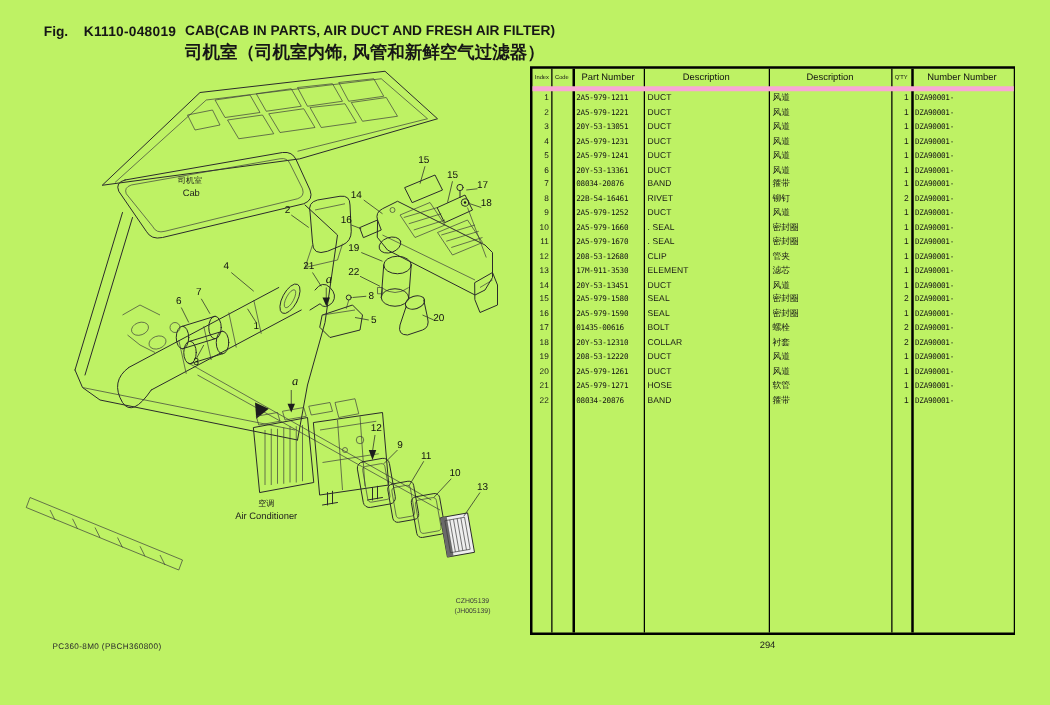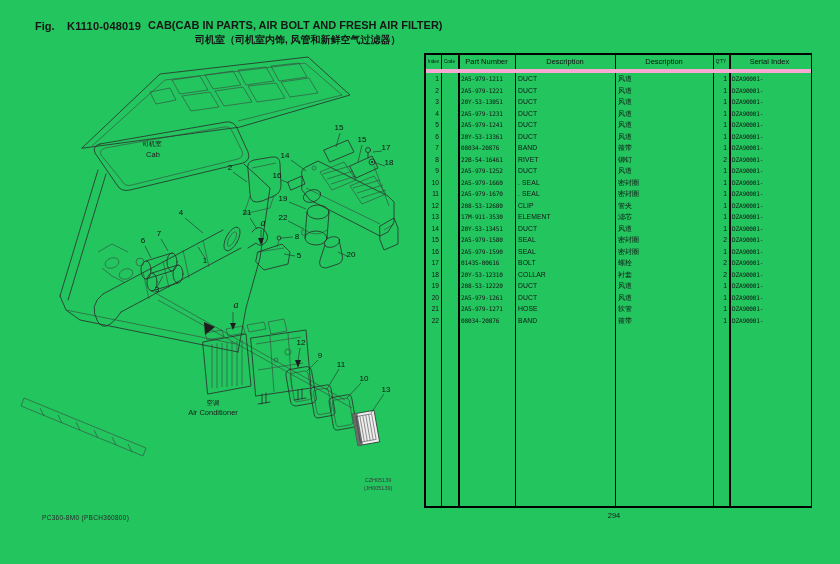--- a/index.html
+++ b/index.html
@@ -1,23 +1,23 @@
 <!DOCTYPE html>
 <html><head>
 <meta charset="utf-8">
 <style>
   html,body{margin:0;padding:0;background:#e8e8e8;}
-  .page{position:relative;width:840px;height:564px;background:#22c55e;overflow:hidden;
+  .page{position:relative;width:840px;height:564px;background:#bef264;overflow:hidden;
         font-family:"Liberation Sans",sans-serif;color:#161616;}
   
   .titlebar{position:absolute;left:0;top:16px;width:424px;}
   .fig-label{position:absolute;left:35px;top:4px;font-size:11px;font-weight:bold;}
   .fig-number{position:absolute;left:67px;top:4px;font-size:11px;font-weight:bold;letter-spacing:.2px;}
   .title-en{position:absolute;left:148px;top:3px;font-size:11px;font-weight:bold;white-space:nowrap;}
-  .title-zh{position:absolute;left:148px;top:17px;font-size:10px;font-weight:bold;white-space:nowrap;margin-left:47px;}
+  .title-zh{position:absolute;left:148px;top:17px;font-size:14px;font-weight:bold;white-space:nowrap;}
   
   svg.diagram{position:absolute;left:0;top:0;}
   svg.diagram *{vector-effect:non-scaling-stroke;}
   .ln{stroke:#2b2b2b;stroke-width:.8;fill:none;stroke-linecap:round;stroke-linejoin:round;}
   .lnthin{stroke:#3a3a3a;stroke-width:.55;fill:none;}
   .leader{stroke:#2b2b2b;stroke-width:.6;fill:none;}
   .solid{fill:#1d1d1d;stroke:none;}
   .callout{font:8px "Liberation Sans",sans-serif;fill:#111;text-anchor:middle;}
   .aMark{font:italic 10px "Liberation Serif",serif;fill:#111;text-anchor:middle;}
   .diaglabel{fill:#1c1c1c;text-anchor:middle;}
@@ -45,21 +45,21 @@
   .page-number{position:absolute;left:424px;top:511px;width:380px;text-align:center;font-size:7.5px;color:#1a1a1a;}
 </style>
 </head>
 <body>
 
 <div class="page">
 
   <div class="titlebar">
     <span class="fig-label">Fig.</span>
     <span class="fig-number">K1110-048019</span>
-    <span class="title-en">CAB(CAB IN PARTS, AIR BOLT AND FRESH AIR FILTER)</span>
+    <span class="title-en">CAB(CAB IN PARTS, AIR DUCT AND FRESH AIR FILTER)</span>
     <span class="title-zh">司机室（司机室内饰, 风管和新鲜空气过滤器）</span>
   </div>
 
   <svg class="diagram" width="424" height="564" viewBox="0 0 424 564">
 
     <g>
       <path class="ln" d="M82,148 L160,74 L308,57 L350,95 L240,127 Z"></path>
       <path class="lnthin" d="M92,146 L165,80 L305,63 L342,95 L238,121"></path>
 
       <g class="lnthin">
@@ -288,21 +288,21 @@
     <div class="vline" style="left:287px"></div>
     <div class="vline thick" style="left:303px"></div>
 
     <div class="thead">
       <div class="h tiny">Index</div>
       <div class="h tiny">Code</div>
       <div class="h">Part Number</div>
       <div class="h">Description</div>
       <div class="h">Description</div>
       <div class="h tiny">Q'TY</div>
-      <div class="h">Serial Index</div>
+      <div class="h">Number Number</div>
     </div>
     <div class="rows" id="rows">
     <div class="trow">
       <div class="c idx">1</div>
       <div class="c"></div>
       <div class="c pn">2A5-979-1211</div>
       <div class="c de">DUCT</div>
       <div class="c dz">风道</div>
       <div class="c qty">1</div>
       <div class="c ser">DZA90001-</div>

